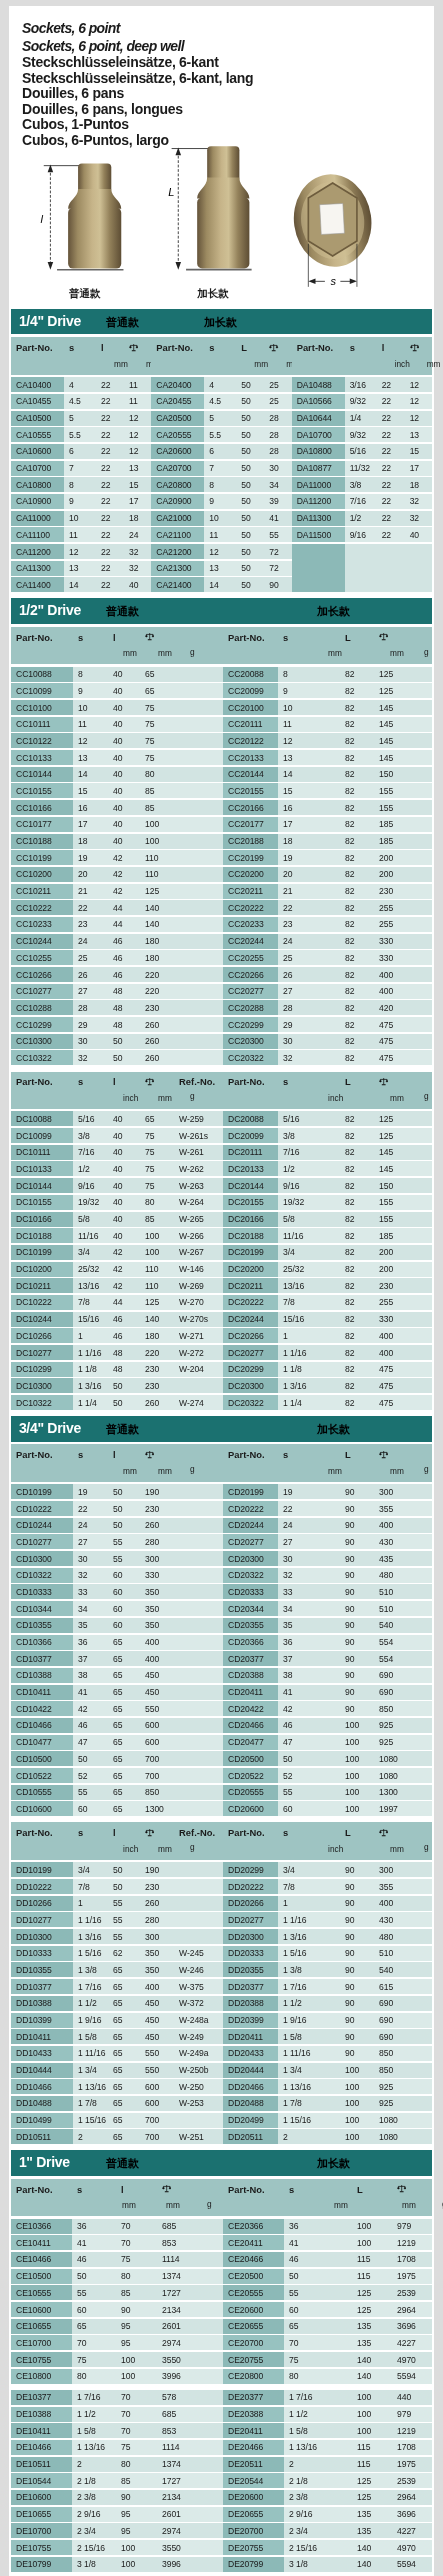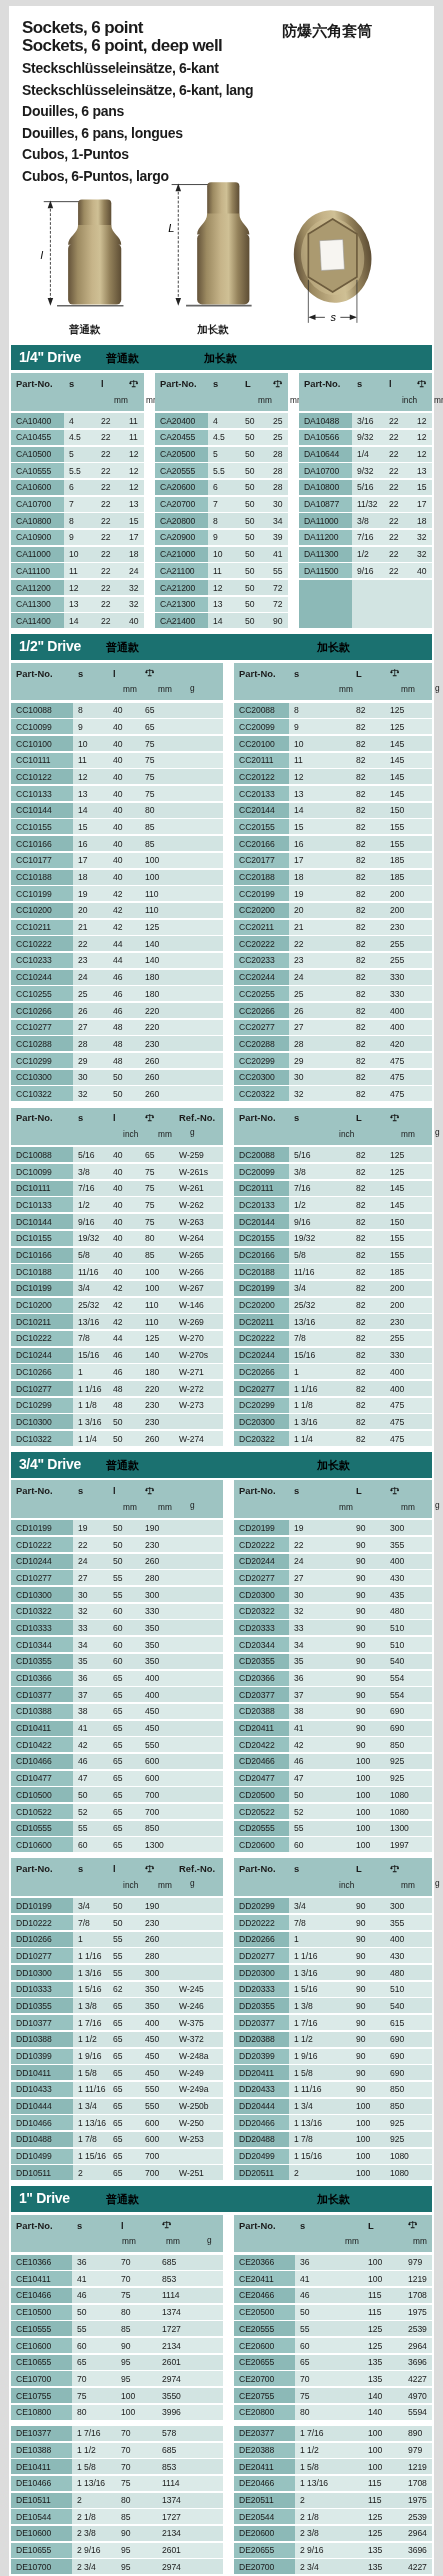--- a/index.html
+++ b/index.html
@@ -1,40 +1,40 @@
 <!DOCTYPE html>
 <html style="font-size:8.9px"><head>
 <meta charset="utf-8">
 <style>
   html,body{margin:0;padding:0;background:#dcdcdc;}
   body{font-family:"Liberation Sans", sans-serif;color:#1b1b1b;width:443px;}
   .page{margin:5.5px 8.9px 7.8px 8.9px;background:#ffffff;padding:8.9px 2.2px 14.4px 2.2px;min-height:2527px;}
 
   
   .page-head{display:flex;padding:4.4px 0 2.2px 11px;}
-  .titles .t1{font-size:17px;font-weight:bold;line-height:18.3px;letter-spacing:-0.6px;}
-  .titles .t2{font-size:14px;font-weight:bold;line-height:15.5px;letter-spacing:-0.3px;margin-top:6px;}
+  .titles .t1{font-size:14px;font-weight:bold;line-height:18.3px;letter-spacing:-0.6px;font-style:italic;}
+  .titles .t2{font-size:14px;font-weight:bold;line-height:15.5px;letter-spacing:-0.3px;}
   .cn{font-size:15px;font-weight:bold;margin-left:29px;margin-top:3.3px;white-space:nowrap;}
 
   
   .images{display:flex;align-items:flex-end;gap:14.4px;padding:5.5px 0 3.3px 16.6px;height:154px;box-sizing:border-box;}
   figure{margin:0;text-align:center;}
   figcaption{font-size:10.5px;font-weight:bold;margin-top:2.2px;}
 
   
   section.drive{margin-top:4.4px;}
   .bar{position:relative;height:25.5px;background:#1b7170;margin-bottom:2.8px;}
   .bar-title{font-size:14px;font-weight:bold;color:#fff;line-height:25.5px;padding-left:7.8px;letter-spacing:-0.3px;}
   .bar-label{position:absolute;top:0;line-height:26.6px;color:#000;font-size:11px;font-weight:bold;}
   .bar-label.normal{left:95px;}
   .cols3-section .bar-label.long{left:193px;}
   .cols2-section .bar-label.long{left:306px;}
 
   
-  .band{display:flex;gap:11px;align-items:flex-start;}
+  .band{display:flex;gap:0;align-items:flex-start;}
   .band + .band{margin-top:4.4px;}
   .tbl{flex:1;min-width:0;}
   .tbl.t-hl,.tbl.t-1l{flex:0 0 212px;}
   .thead,.tr{display:grid;}
   .t-q  .thead,.t-q  .tr{grid-template-columns:53px 32px 28px auto;}
   .t-hl .thead,.t-hl .tr{grid-template-columns:62px 35px 32px 34px auto;}
   .t-hr .thead,.t-hr .tr{grid-template-columns:55px 62px 34px auto;}
   .t-1l .thead,.t-1l .tr{grid-template-columns:61px 44px 41px auto;}
   .t-1r .thead,.t-1r .tr{grid-template-columns:61px 68px 40px auto;}
 
@@ -74,21 +74,20 @@
     <div class="titles">
       <div class="t1">Sockets, 6 point</div>
       <div class="t1">Sockets, 6 point, deep well</div>
       <div class="t2">Steckschlüsseleinsätze, 6-kant</div>
       <div class="t2">Steckschlüsseleinsätze, 6-kant, lang</div>
       <div class="t2">Douilles, 6 pans</div>
       <div class="t2">Douilles, 6 pans, longues</div>
       <div class="t2">Cubos, 1-Puntos</div>
       <div class="t2">Cubos, 6-Puntos, largo</div>
     </div>
-    <div class="cn">防爆六角套筒</div>
   </header>
 
   <div class="images">
     <figure>
       <svg width="114" height="124" viewBox="0 0 205 224">
         <line x1="28" y1="12" x2="112" y2="12" stroke="#222" stroke-width="1.5"></line>
         <line x1="40" y1="17" x2="40" y2="193" stroke="#222" stroke-width="1.5" stroke-dasharray="5 3"></line>
         <polygon points="40,10 35,24 45,24" fill="#222"></polygon>
         <polygon points="40,200 35,186 45,186" fill="#222"></polygon>
         <text x="22" y="115" font-size="20" font-style="italic">l</text>
@@ -937,21 +936,21 @@
             <div class="td">1 1/16</div>
             <div class="td">48</div>
             <div class="td">220</div>
             <div class="td">W-272</div>
           </div>
           <div class="tr even">
             <div class="td part">DC10299</div>
             <div class="td">1 1/8</div>
             <div class="td">48</div>
             <div class="td">230</div>
-            <div class="td">W-273</div>
+            <div class="td">W-204</div>
           </div>
           <div class="tr odd">
             <div class="td part">DC10300</div>
             <div class="td">1 3/16</div>
             <div class="td">50</div>
             <div class="td">230</div>
             <div class="td"></div>
           </div>
           <div class="tr even">
             <div class="td part">DC10322</div>
@@ -1946,21 +1945,21 @@
             <div class="td">3 1/8</div>
             <div class="td">100</div>
             <div class="td">3996</div>
           </div>
         </div>
         <div class="tbl t-1r">
           <div class="tr odd">
             <div class="td part">DE20377</div>
             <div class="td">1 7/16</div>
             <div class="td">100</div>
-            <div class="td">890</div>
+            <div class="td">440</div>
           </div>
           <div class="tr even">
             <div class="td part">DE20388</div>
             <div class="td">1 1/2</div>
             <div class="td">100</div>
             <div class="td">979</div>
           </div>
           <div class="tr odd">
             <div class="td part">DE20411</div>
             <div class="td">1 5/8</div>

